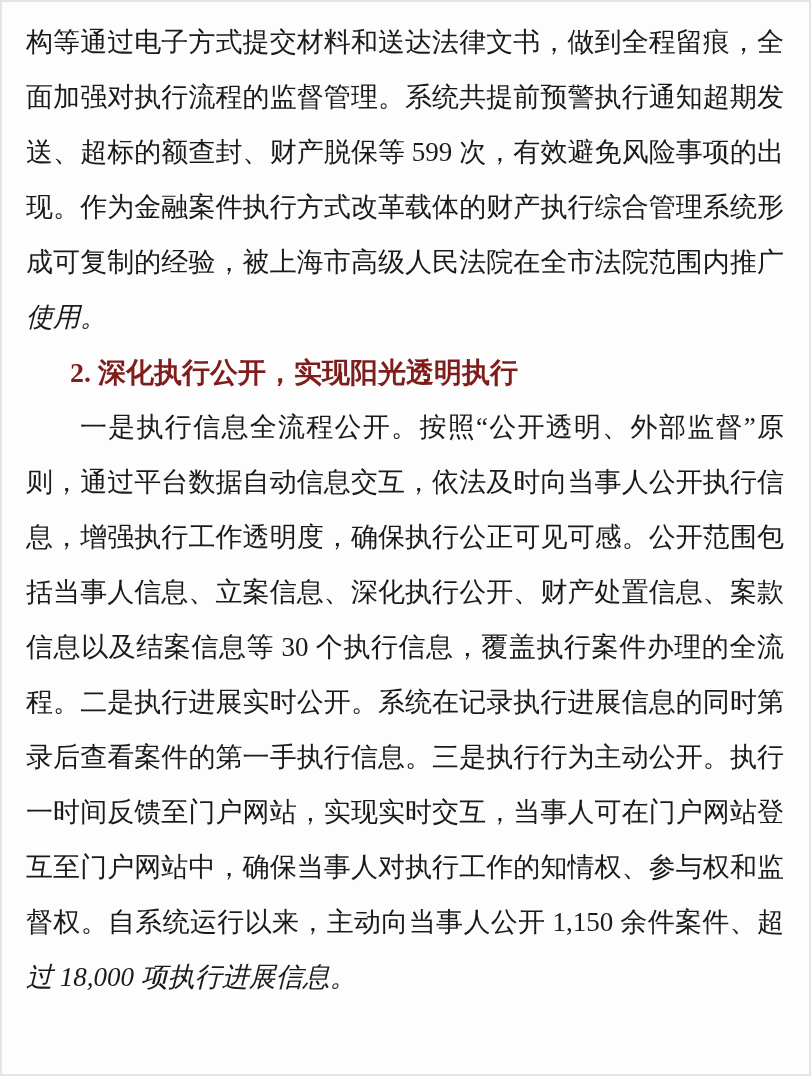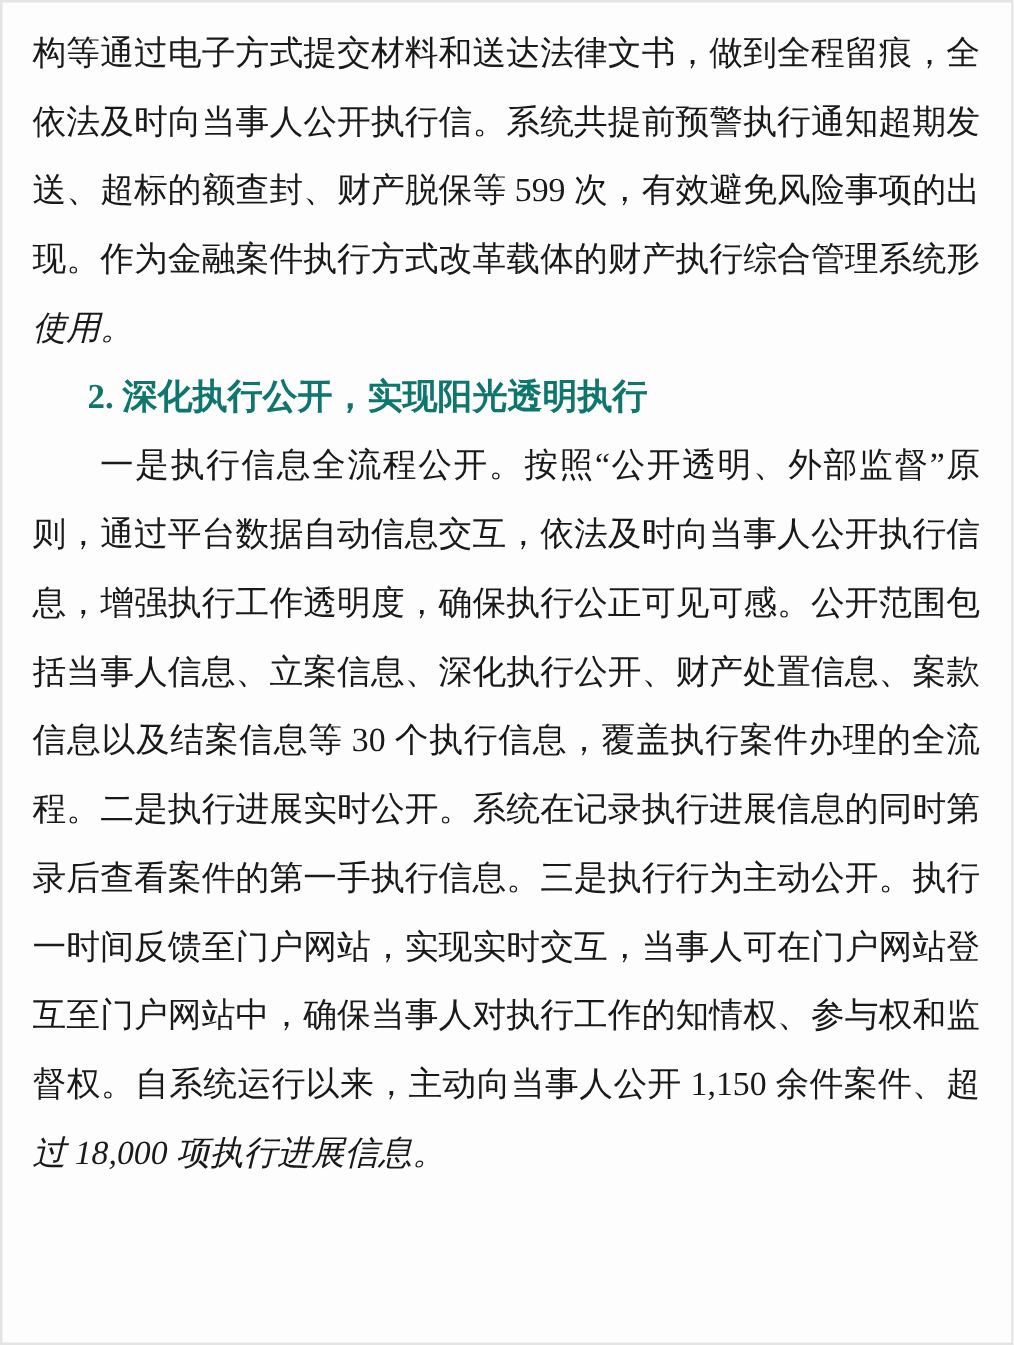--- a/index.html
+++ b/index.html
@@ -37,32 +37,33 @@
   }
   .line.indent {
     text-indent: 54px;
   }
   .line.heading {
     text-indent: 44px;
     font-weight: 700;
     font-size: 28px;
     text-align-last: left;
     -moz-text-align-last: left;
-    color: #0f766e;
+    color: #7f1d1d;
   }
 </style>
 </head>
 <body>
 
 <div class="page">
 
   <div class="line">构等通过电子方式提交材料和送达法律文书，做到全程留痕，全</div>
-  <div class="line">依法及时向当事人公开执行信。系统共提前预警执行通知超期发</div>
+  <div class="line">面加强对执行流程的监督管理。系统共提前预警执行通知超期发</div>
   <div class="line">送、超标的额查封、财产脱保等 599 次，有效避免风险事项的出</div>
   <div class="line">现。作为金融案件执行方式改革载体的财产执行综合管理系统形</div>
+  <div class="line">成可复制的经验，被上海市高级人民法院在全市法院范围内推广</div>
   <div class="line flush">使用。</div>
 
   <div class="line heading">2. 深化执行公开，实现阳光透明执行</div>
 
   <div class="line indent">一是执行信息全流程公开。按照“公开透明、外部监督”原</div>
   <div class="line">则，通过平台数据自动信息交互，依法及时向当事人公开执行信</div>
   <div class="line">息，增强执行工作透明度，确保执行公正可见可感。公开范围包</div>
   <div class="line">括当事人信息、立案信息、深化执行公开、财产处置信息、案款</div>
   <div class="line">信息以及结案信息等 30 个执行信息，覆盖执行案件办理的全流</div>
   <div class="line">程。二是执行进展实时公开。系统在记录执行进展信息的同时第</div>

